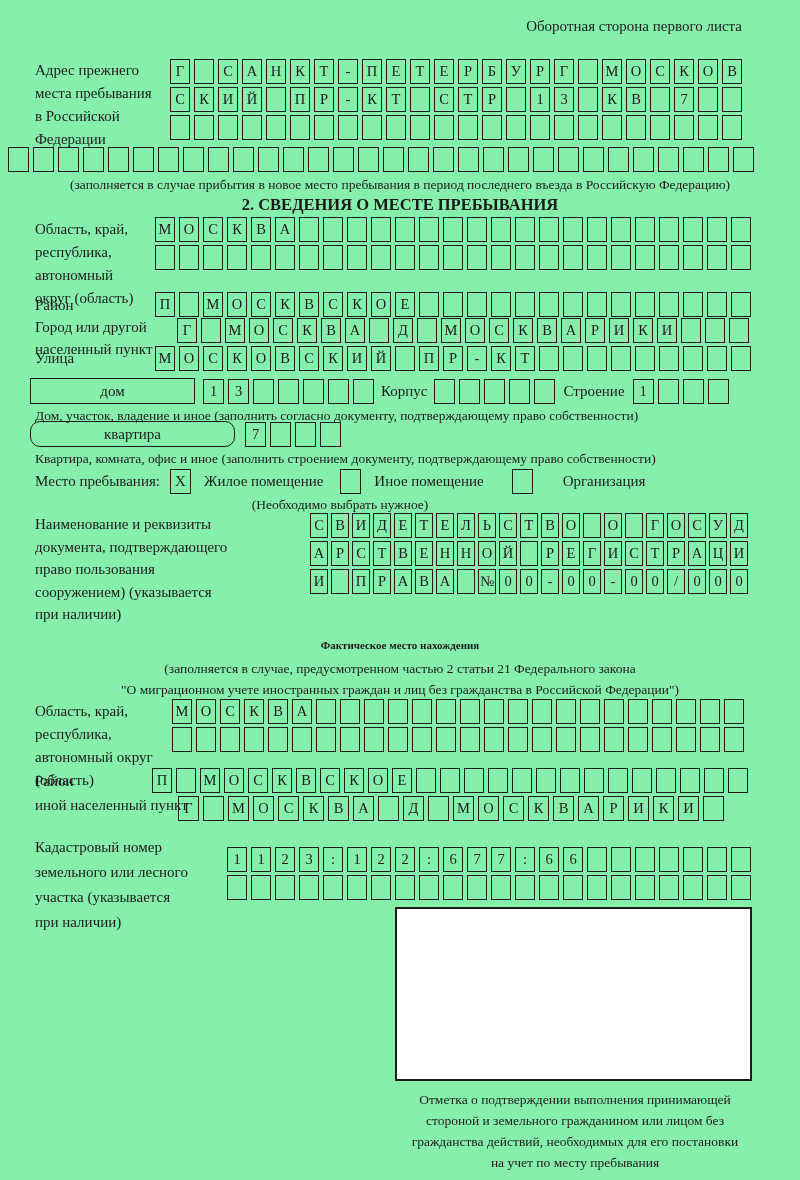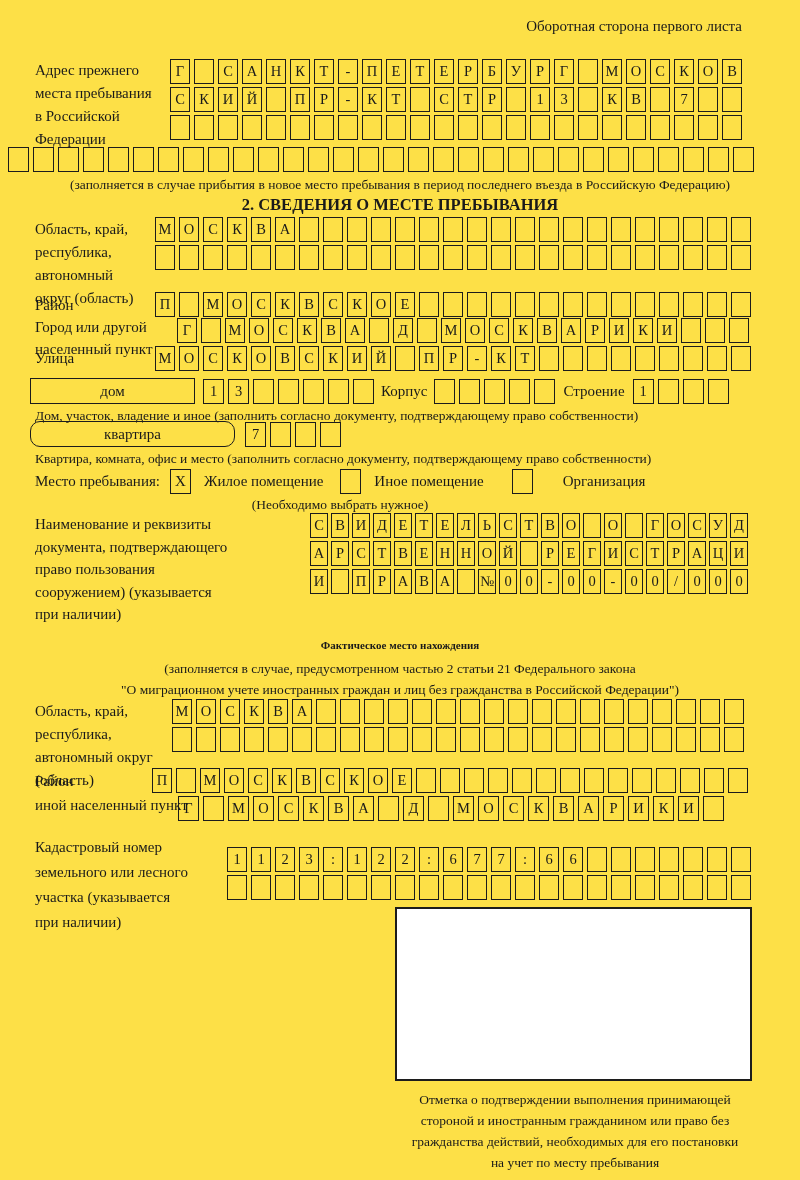--- a/index.html
+++ b/index.html
@@ -1,16 +1,16 @@
 <!DOCTYPE html>
 <html><head>
 <meta charset="utf-8">
 <style>
   html,body{margin:0;padding:0;background:#ffffff;}
-  .page{position:relative;width:800px;height:1180px;background:#fde047;
+  .page{position:relative;width:800px;height:1180px;background:#86efac;
         font-family:"Liberation Serif","DejaVu Serif",serif;color:#1a1a1a;overflow:hidden;}
   .abs{position:absolute;}
   .lbl{font-size:15px;line-height:23px;white-space:nowrap;}
   .lbl div{white-space:nowrap;}
   .cap{font-size:13.5px;white-space:nowrap;}
   .center{left:0;width:800px;text-align:center;}
   .h2{font-size:16.5px;font-weight:bold;}
   .h3{font-size:11px;font-weight:bold;}
   .cellrow{display:flex;gap:4px;}
   .cellcol{display:flex;flex-direction:column;gap:3px;}
@@ -339,21 +339,21 @@
 
   <div class="abs inline-row" style="left:30px;top:421px;">
     <div class="namebox" style="width:205px;margin-right:10px;border-radius:10px;">квартира</div>
     <div class="cellrow c-lg">
         <div class="cell">7</div>
         <div class="cell"></div>
         <div class="cell"></div>
         <div class="cell"></div>
       </div>
   </div>
-  <div class="abs cap" style="left:35px;top:451px;">Квартира, комната, офис и место (заполнить согласно документу, подтверждающему право собственности)</div>
+  <div class="abs cap" style="left:35px;top:451px;">Квартира, комната, офис и иное (заполнить строением документу, подтверждающему право собственности)</div>
 
   <div class="abs inline-row" style="left:35px;top:469px;">
     <div class="lbl" style="margin-right:10px;">Место пребывания:</div>
     <div class="chk" style="margin-right:13px;">X</div>
     <div class="lbl" style="margin-right:17px;">Жилое помещение</div>
     <div class="chk" style="margin-right:13px;"></div>
     <div class="lbl" style="margin-right:28px;">Иное помещение</div>
     <div class="chk" style="margin-right:30px;"></div>
     <div class="lbl">Организация</div>
   </div>
@@ -613,18 +613,18 @@
         <div class="cell"></div>
         <div class="cell"></div>
         <div class="cell"></div>
         <div class="cell"></div>
       </div>
   </div>
 
   <div class="abs stampbox" style="left:395px;top:907px;width:357px;height:174px;"></div>
   <div class="abs cap" style="left:355px;top:1089px;width:440px;text-align:center;line-height:21px;white-space:normal;">
     <div>Отметка о подтверждении выполнения принимающей</div>
-    <div>стороной и иностранным гражданином или право без</div>
+    <div>стороной и земельного гражданином или лицом без</div>
     <div>гражданства действий, необходимых для его постановки</div>
     <div>на учет по месту пребывания</div>
   </div>
 
 </div>
 
 </body></html>

